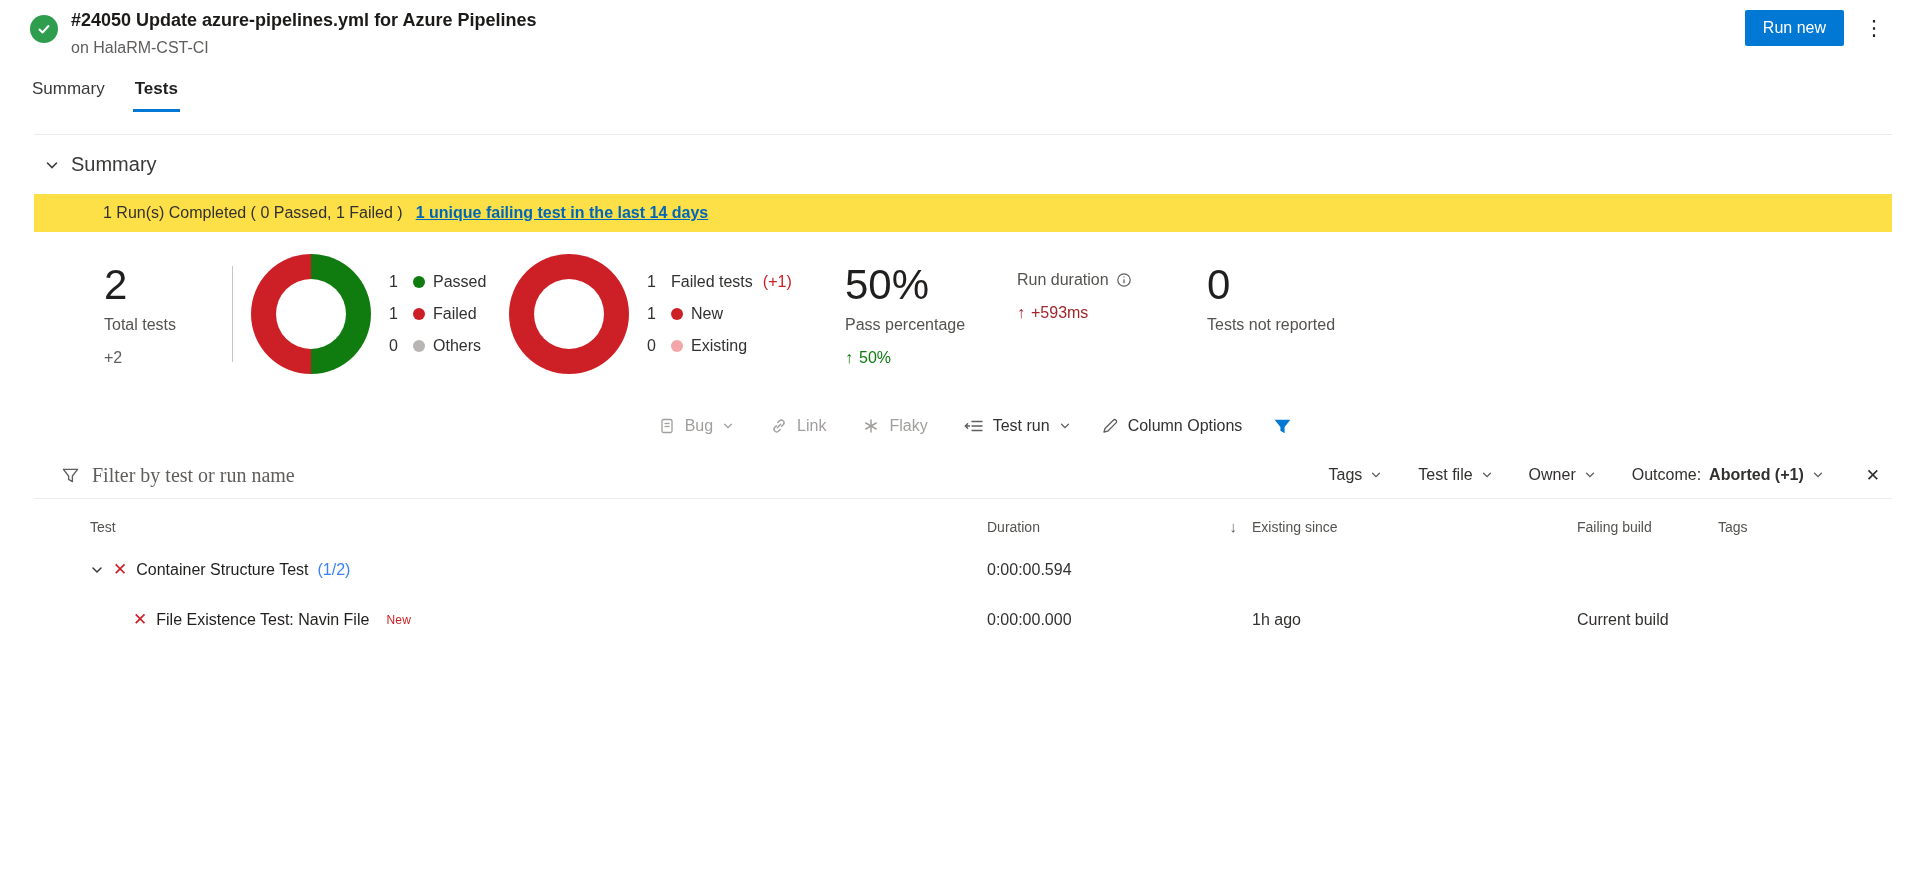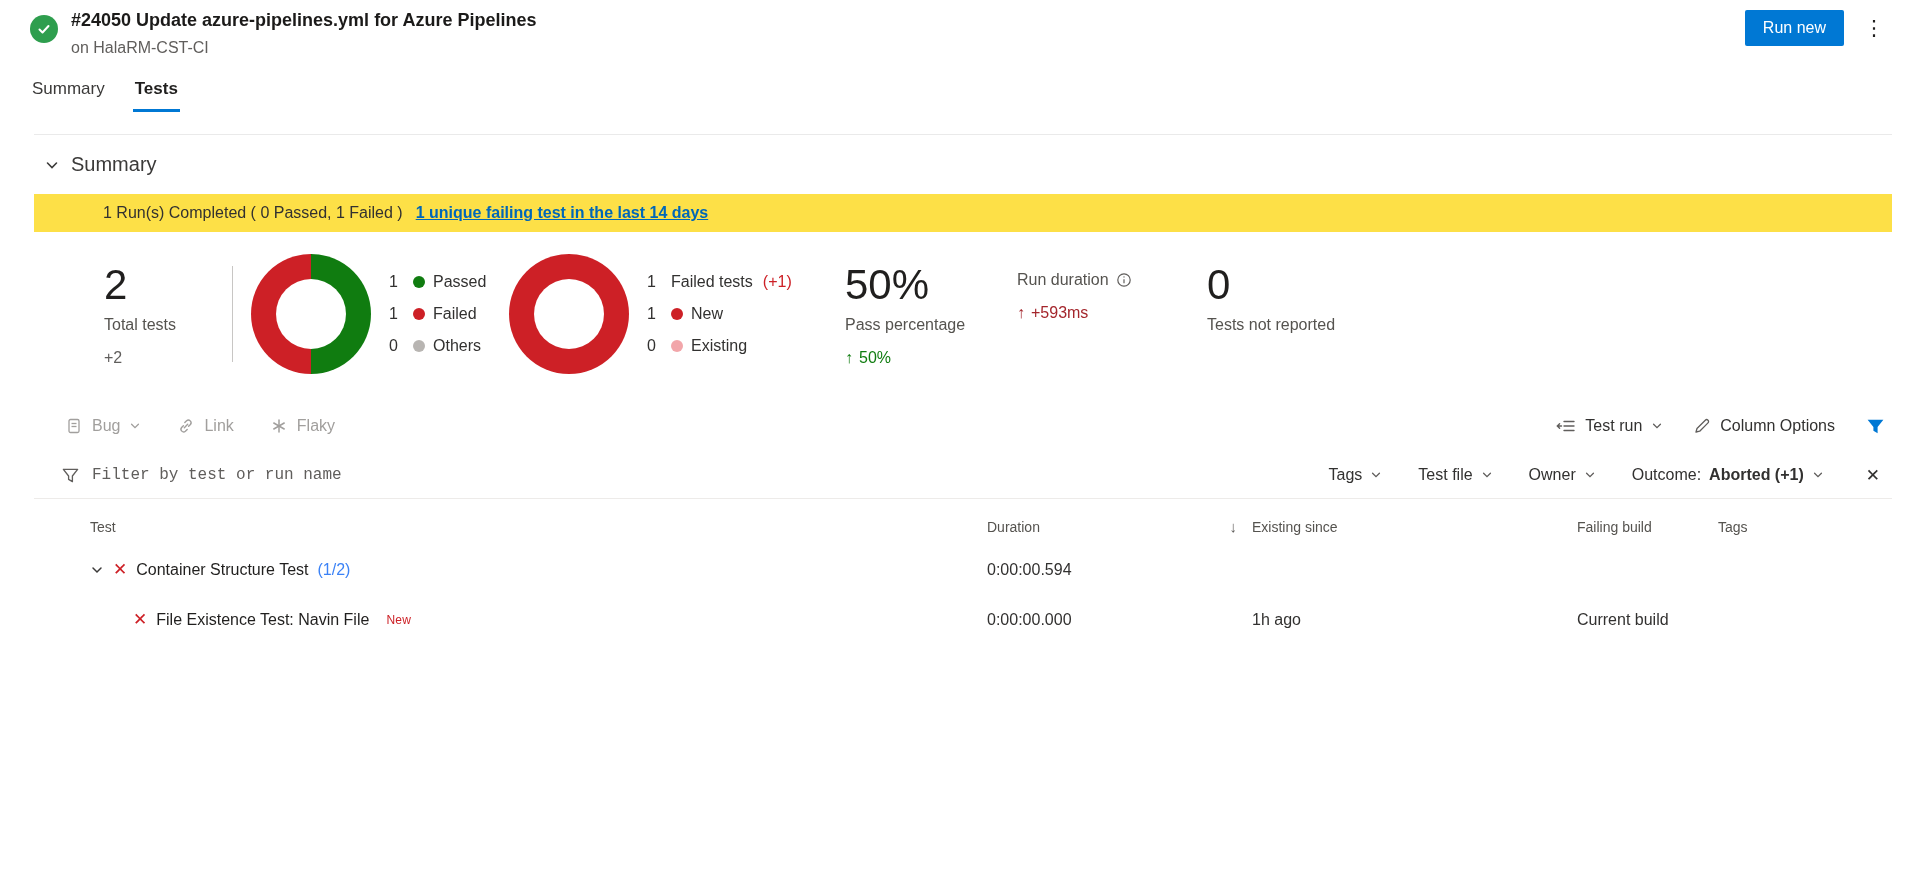--- a/index.html
+++ b/index.html
@@ -50,31 +50,31 @@
   .donut .hole{position:absolute;inset:25px;background:#fff;border-radius:50%}
 
   .legend{list-style:none;margin:4px 0 0 18px;width:120px}
   .legend.wide{width:198px}
   .legend li{display:flex;align-items:center;gap:8px;height:32px}
   .legend .cnt{width:16px}
   .legend .dot{width:12px;height:12px;border-radius:50%;flex:none}
   .legend .delta-red{color:#cd2026;margin-left:2px}
 
   
-  .toolbar{display:flex;justify-content:space-between;align-items:center;margin:42px 40px 0 65px}
+  .toolbar{display:flex;justify-content:center;align-items:center;margin:42px 40px 0 65px}
   .toolbar-left{display:flex;align-items:center}
   .tb{display:flex;align-items:center;gap:9px;margin-right:36px}
   .tb.disabled{color:#a19f9d;cursor:default}
   .toolbar-right{display:flex;align-items:center;gap:30px}
   .tb-dark{display:flex;align-items:center;gap:9px;color:#323130}
   .icon-gray{color:#605e5c}
 
   
   .filterbar{display:flex;align-items:center;margin:16px 34px 0;height:46px;padding:0 12px 0 27px;border-bottom:1px solid #edebe9}
-  .filter-input{border:none;outline:none;font-family:Liberation Mono, monospace;font-size:16px;color:#323130;margin-left:12px;width:420px}
+  .filter-input{border:none;outline:none;font-family:Liberation Serif, serif;font-size:20px;color:#323130;margin-left:12px;width:420px}
   .filter-input::placeholder{color:#605e5c}
   .fb-right{margin-left:auto;display:flex;align-items:center;gap:36px}
   .fb-drop{display:flex;align-items:center;gap:8px;color:#323130}
   .fb-bold{font-weight:700}
   .fb-close{font-size:17px;color:#323130;margin-left:6px}
 
   
   .grid{margin-top:10px}
   .grid-header,.grid-row{display:grid;grid-template-columns:987px 265px 325px 141px auto;align-items:center;width:1638px}
   .grid-header{height:36px;font-size:14px;color:#55534f}

